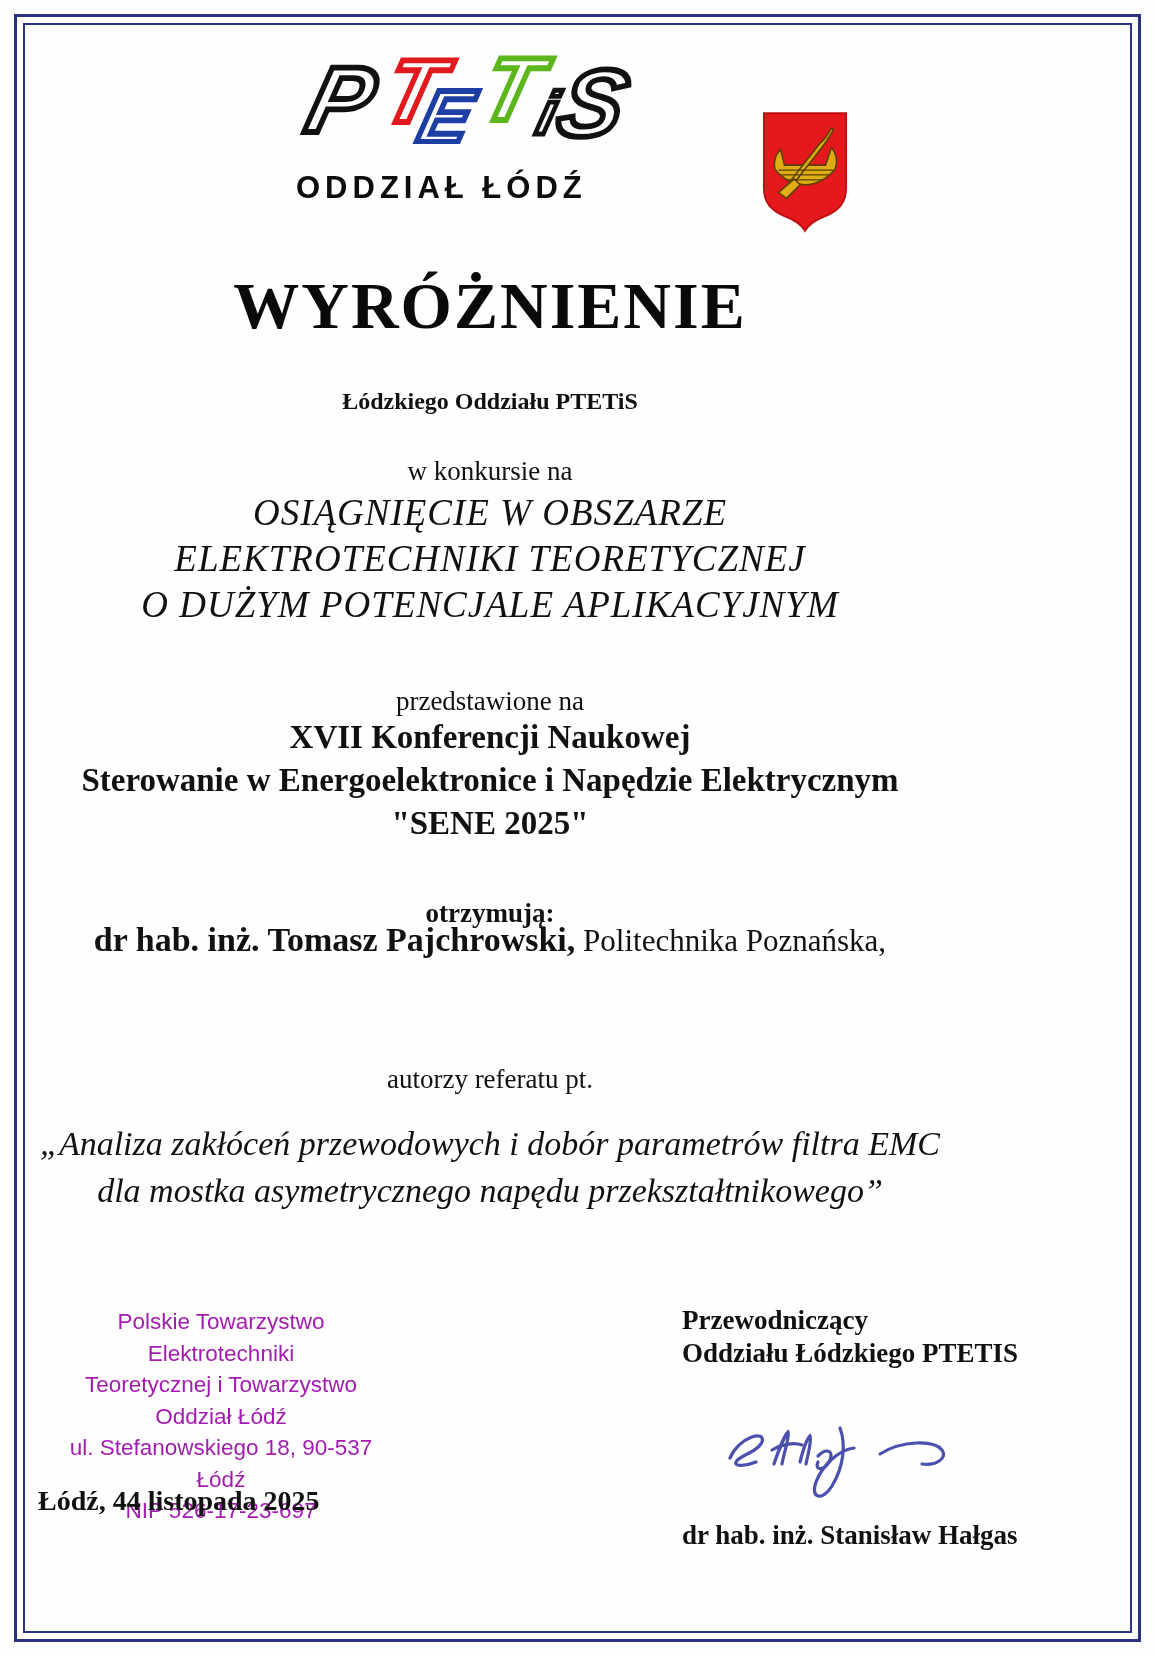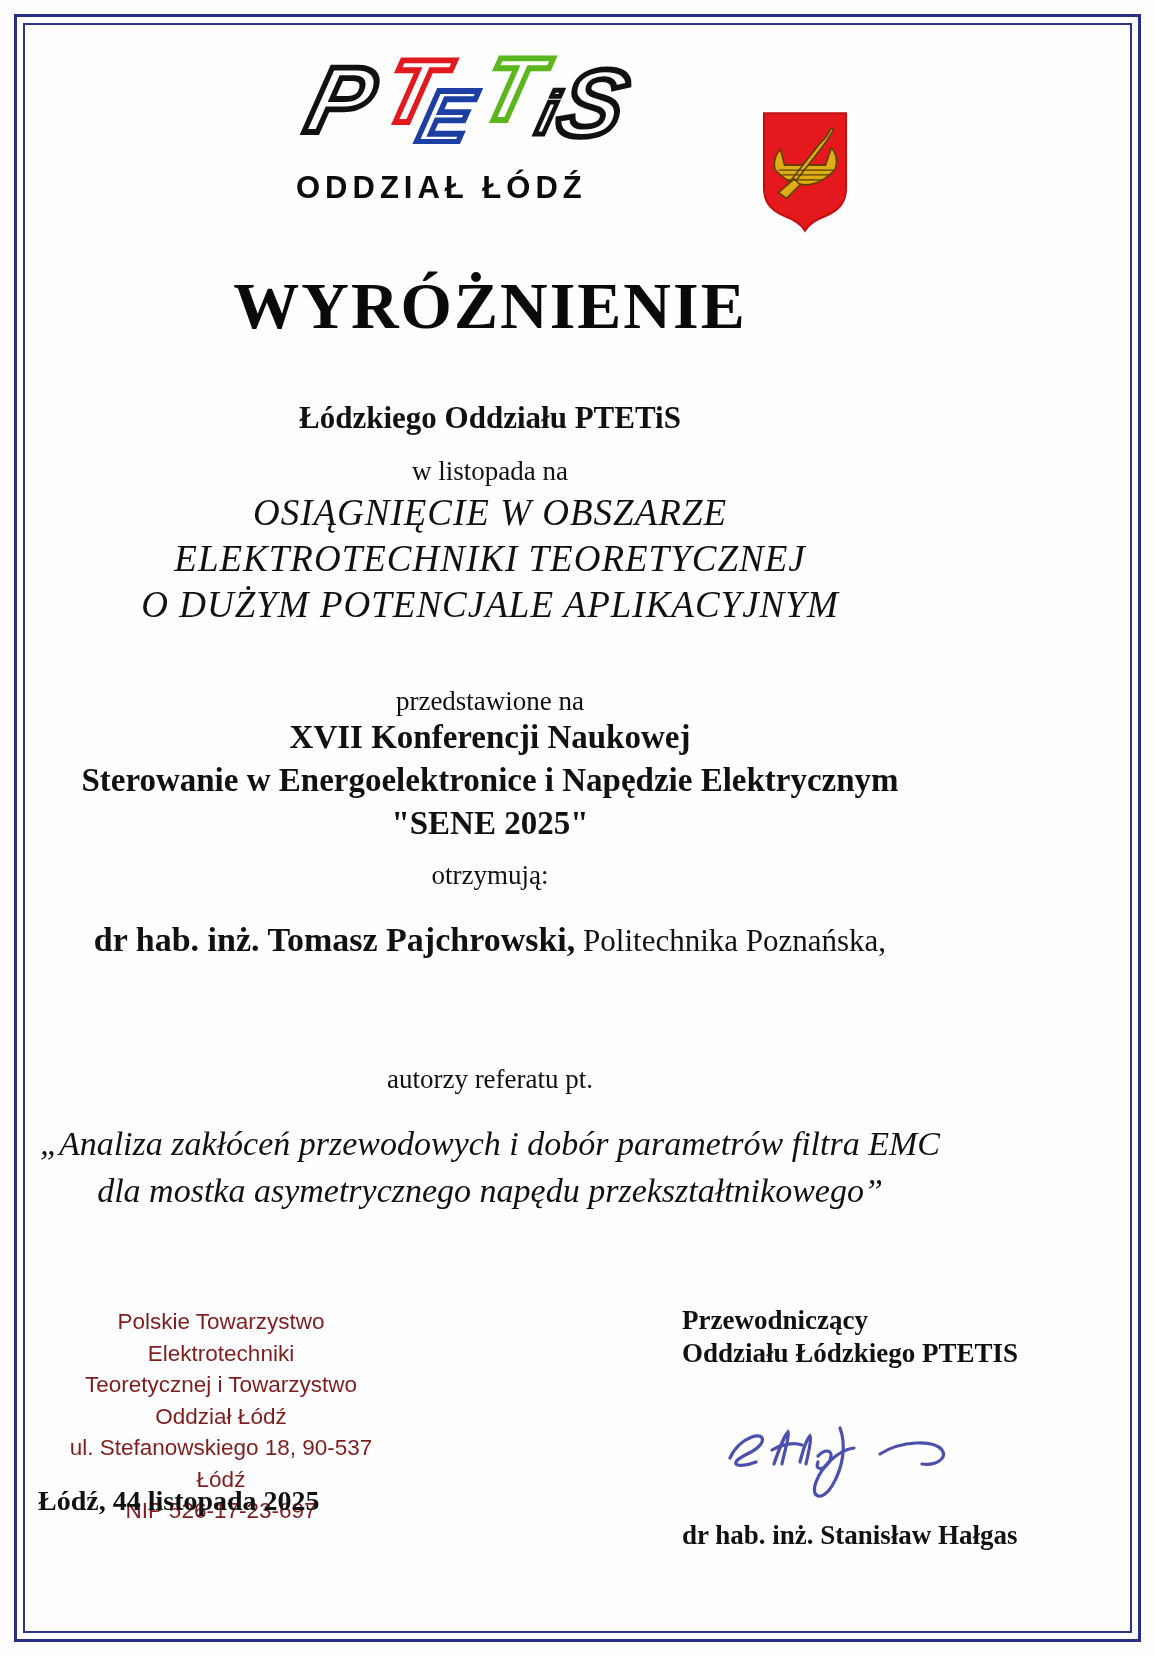--- a/index.html
+++ b/index.html
@@ -30,49 +30,49 @@
     font-family:"Liberation Sans", sans-serif;
     font-weight:bold;font-size:31px;letter-spacing:5px;
     color:#0d0d0d;
   }
   .crest-svg{left:761px;top:110px;width:88px;height:124px;}
   .title{
     top:268px;
     font-weight:bold;font-size:66px;letter-spacing:2px;
     color:#0a0a0a;
   }
-  .subtitle{top:400px;font-weight:bold;font-size:31px;}
+  .subtitle{top:388px;font-weight:bold;font-size:24px;}
   .small-line{font-size:27px;}
   .konkurs{top:456px;}
   .contest{
     top:490px;
     font-style:italic;font-size:37px;line-height:46px;
     letter-spacing:1px;
   }
   .przedstawione{top:686px;text-align:center;}
   .conf{
     top:716px;
     font-weight:bold;font-size:33px;line-height:43px;
   }
-  .otrzymuja{top:860px;}
+  .otrzymuja{top:898px;font-weight:bold;}
   .recipients{top:916px;line-height:48px;}
   .recipient-name{font-weight:bold;font-size:34px;}
   .recipient-aff{font-size:31px;}
   .autorzy{top:1064px;}
   .quote{
     top:1120px;
     font-weight:normal;font-style:italic;
     font-size:34px;line-height:47px;
   }
   .stamp{
     left:45px;top:1306px;width:352px;
     text-align:center;
     font-family:"Liberation Sans", sans-serif;
     font-size:22.5px;line-height:31.5px;
-    color:#7f1d1d;
+    color:#a21caf;
   }
   .date-line{
     left:38px;top:1485px;
     font-weight:bold;font-size:28px;
   }
   .chair-block{
     left:682px;top:1304px;
     font-weight:bold;font-size:27px;line-height:33px;
   }
   .signature-svg{left:722px;top:1418px;width:238px;height:88px;}
@@ -112,21 +112,21 @@
       <line x1="18" y1="61" x2="74" y2="61"></line>
       <line x1="21" y1="66" x2="70" y2="66"></line>
       <line x1="26" y1="71" x2="64" y2="71"></line>
     </g>
   </svg>
 
   <div class="abs cw title">WYRÓŻNIENIE</div>
 
   <div class="abs cw subtitle">Łódzkiego Oddziału PTETiS</div>
 
-  <div class="abs cw small-line konkurs">w listopada na</div>
+  <div class="abs cw small-line konkurs">w konkursie na</div>
 
   <div class="abs cw contest">
     <div>OSIĄGNIĘCIE W OBSZARZE</div>
     <div>ELEKTROTECHNIKI TEORETYCZNEJ</div>
     <div>O DUŻYM POTENCJALE APLIKACYJNYM</div>
   </div>
 
   <div class="abs cw small-line przedstawione">przedstawione na</div>
 
   <div class="abs cw conf">

